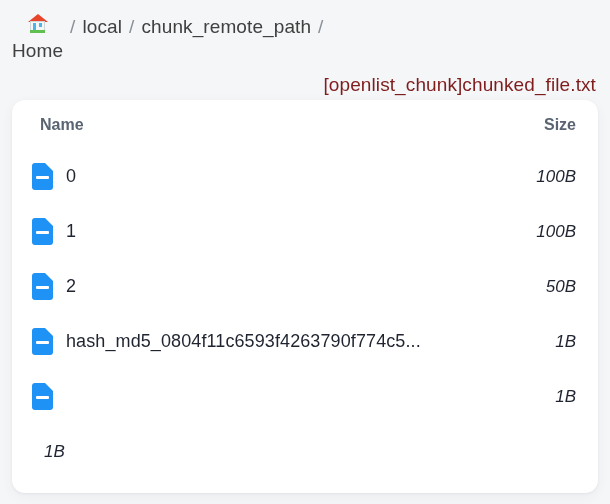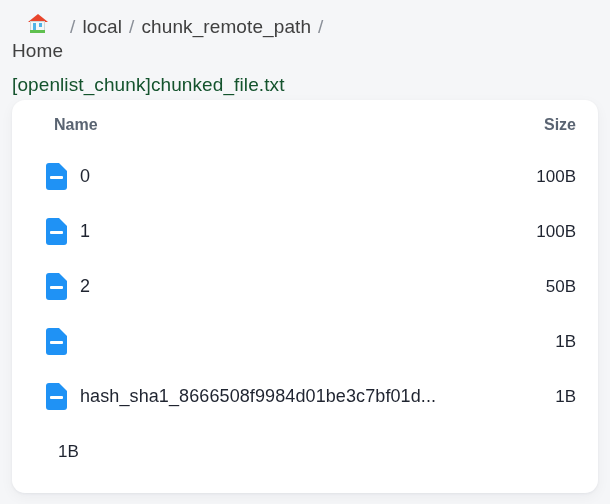--- a/index.html
+++ b/index.html
@@ -70,37 +70,37 @@
     left: 2.5px; top: 16.5px;
     width: 15px; height: 3px;
     background: #5fc04f;
   }
   .sep {
     color: #8a8f98;
     padding: 0 7px;
   }
   .crumb-file {
     display: block;
-    color: #14532d;
+    color: #7f1d1d;
+    text-align: right;
   }
 
   
   .card {
     position: absolute;
     left: 12px;
     top: 100px;
     width: 586px;
     min-height: 393px;
     background: #ffffff;
     border-radius: 13px;
     box-shadow: 0 1px 3px rgba(20, 30, 55, 0.055),
                 0 4px 14px rgba(20, 30, 55, 0.045);
     box-sizing: border-box;
     overflow: hidden;
-    padding-left: 14px;
   }
 
   .table-head {
     display: flex;
     align-items: center;
     height: 49px;
     padding: 0 22px 0 20px;
   }
   .th-name {
     font-size: 16px;
@@ -141,20 +141,21 @@
     overflow: hidden;
     text-overflow: clip;
     letter-spacing: 0.1px;
   }
   .cell-size {
     flex: 0 0 auto;
     font-size: 17px;
     color: #1f2430;
     text-align: right;
     padding-left: 12px;
+    font-style: italic;
   }
 
   
   .file-icon {
     position: relative;
     flex: 0 0 auto;
     width: 21px;
     height: 27px;
   }
   .file-icon .sheet {
@@ -245,32 +246,32 @@
       <div class="cell-size">50B</div>
     </div>
 
     <div class="row">
       <div class="cell-name">
         <span class="file-icon">
           <span class="sheet"></span>
             <span class="fold"></span>
             <span class="dash"></span>
         </span>
+        <span class="file-name">hash_md5_0804f11c6593f4263790f774c5...</span>
       </div>
       <div class="cell-size">1B</div>
     </div>
 
     <div class="row">
       <div class="cell-name">
         <span class="file-icon">
           <span class="sheet"></span>
             <span class="fold"></span>
             <span class="dash"></span>
         </span>
-        <span class="file-name">hash_sha1_8666508f9984d01be3c7bf01d...</span>
       </div>
       <div class="cell-size">1B</div>
     </div>
 
     <div class="row">
       <div class="cell-size">1B</div>
     </div>
 
   </div>
 </div>

